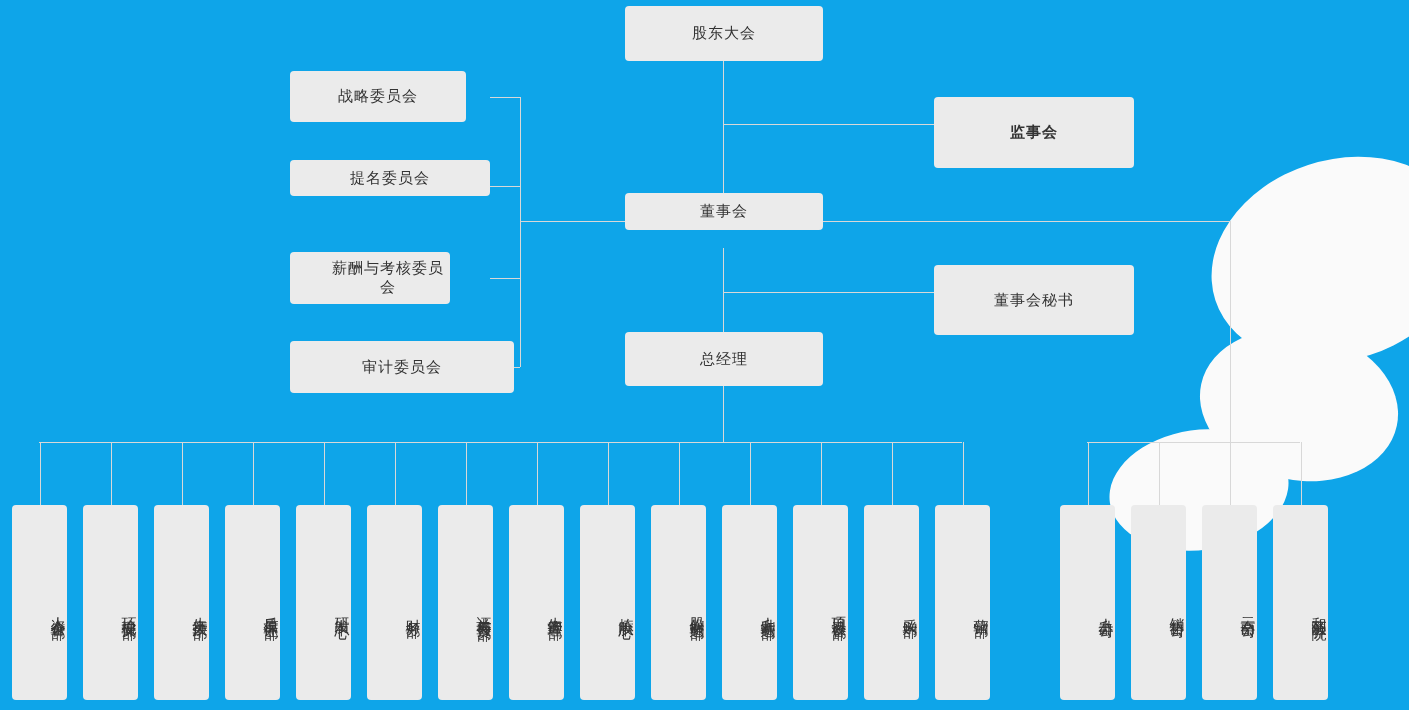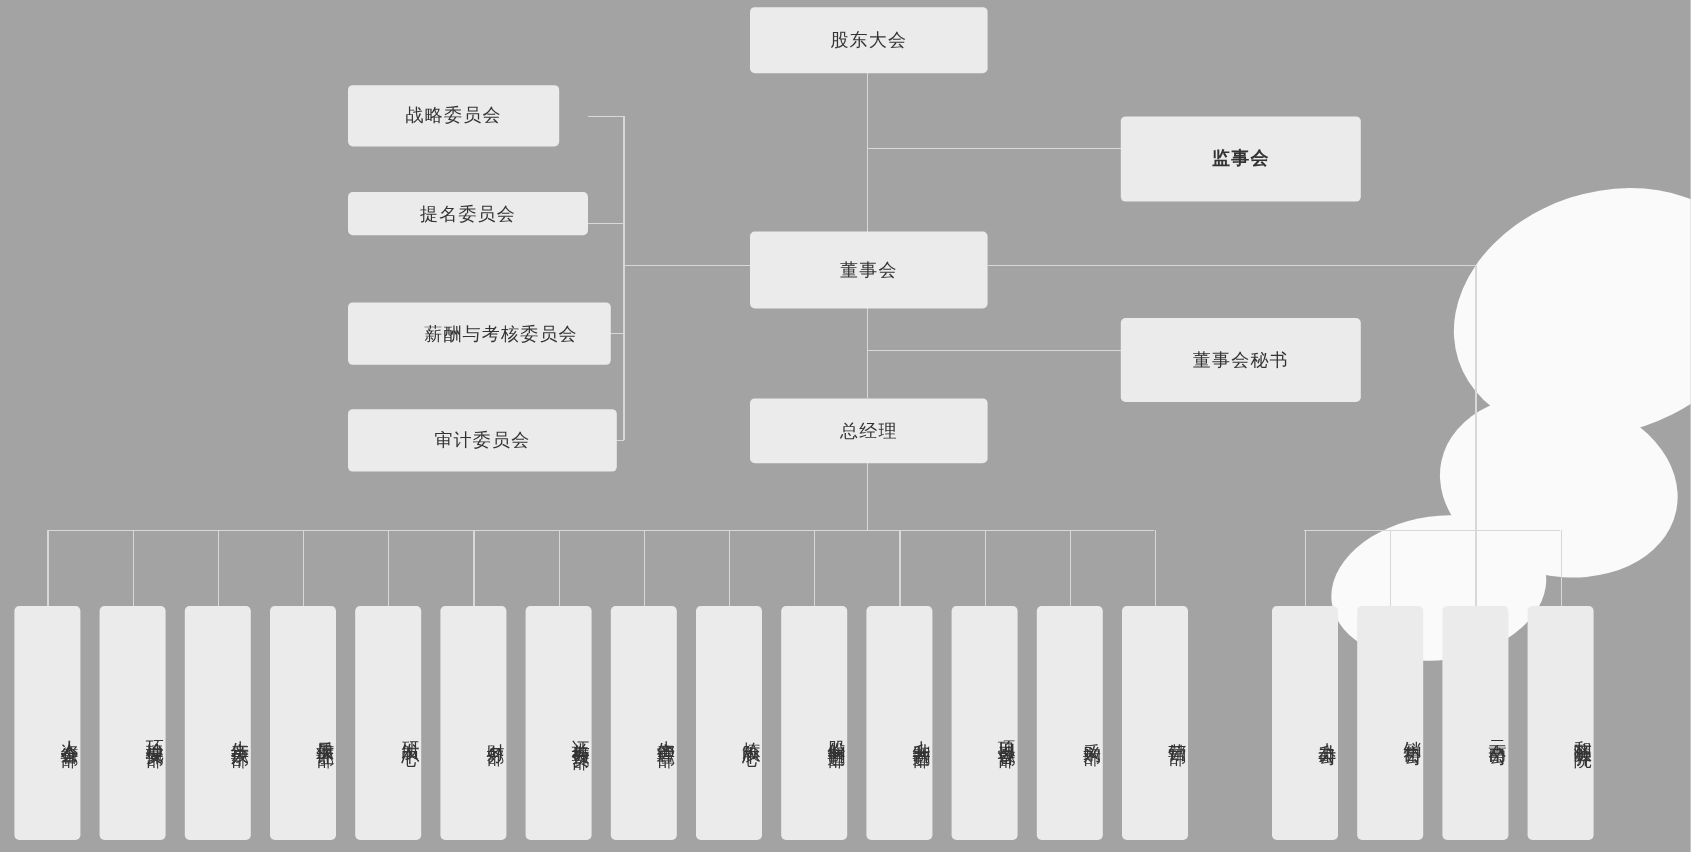--- a/index.html
+++ b/index.html
@@ -4,21 +4,21 @@
 <style>
   html, body {
     margin: 0;
     padding: 0;
     background: #ffffff;
   }
   #chart-root {
     position: relative;
     width: 1409px;
     height: 710px;
-    background: #a3a3a3;
+    background: #0ea5e9;
     font-family: "DejaVu Sans", "Liberation Sans", sans-serif;
     overflow: hidden;
   }
   
   .bg-blob {
     position: absolute;
     background: #fafafa;
     border-radius: 50%;
     pointer-events: none;
   }
@@ -110,36 +110,36 @@
       <line x1="1301" y1="442" x2="1301" y2="505" stroke="#d8d8d8" stroke-width="1" shape-rendering="crispEdges"></line>
     </svg>
 
   <div id="nodes-layer">
       <div class="node horizontal" style="left: 625px; top: 6px; width: 198px; height: 55px;">
         <span>股东大会</span>
       </div>
       <div class="node horizontal" style="left: 934px; top: 97px; width: 200px; height: 71px; font-weight: bold;">
         <span>监事会</span>
       </div>
-      <div class="node horizontal" style="left: 625px; top: 193px; width: 198px; height: 64px;">
+      <div class="node horizontal" style="left: 625px; top: 193px; width: 198px; height: 37px;">
         <span>董事会</span>
       </div>
       <div class="node horizontal" style="left: 934px; top: 265px; width: 200px; height: 70px; justify-content: center;">
         <span>董事会秘书</span>
       </div>
       <div class="node horizontal" style="left: 625px; top: 332px; width: 198px; height: 54px;">
         <span>总经理</span>
       </div>
       <div class="node horizontal" style="left: 290px; top: 71px; width: 176px; height: 51px;">
         <span>战略委员会</span>
       </div>
       <div class="node horizontal" style="left: 290px; top: 160px; width: 200px; height: 36px;">
         <span>提名委员会</span>
       </div>
-      <div class="node horizontal" style="left: 290px; top: 252px; width: 219px; height: 52px; padding-left: 36px;">
+      <div class="node horizontal" style="left: 290px; top: 252px; width: 160px; height: 52px; padding-left: 36px;">
         <span>薪酬与考核委员会</span>
       </div>
       <div class="node horizontal" style="left: 290px; top: 341px; width: 224px; height: 52px;">
         <span>审计委员会</span>
       </div>
       <div class="node vertical" style="left: 12px; top: 505px; width: 55px; height: 195px;">
         <span>人资企管部</span>
       </div>
       <div class="node vertical" style="left: 83px; top: 505px; width: 55px; height: 195px;">
         <span>环境安保部</span>

